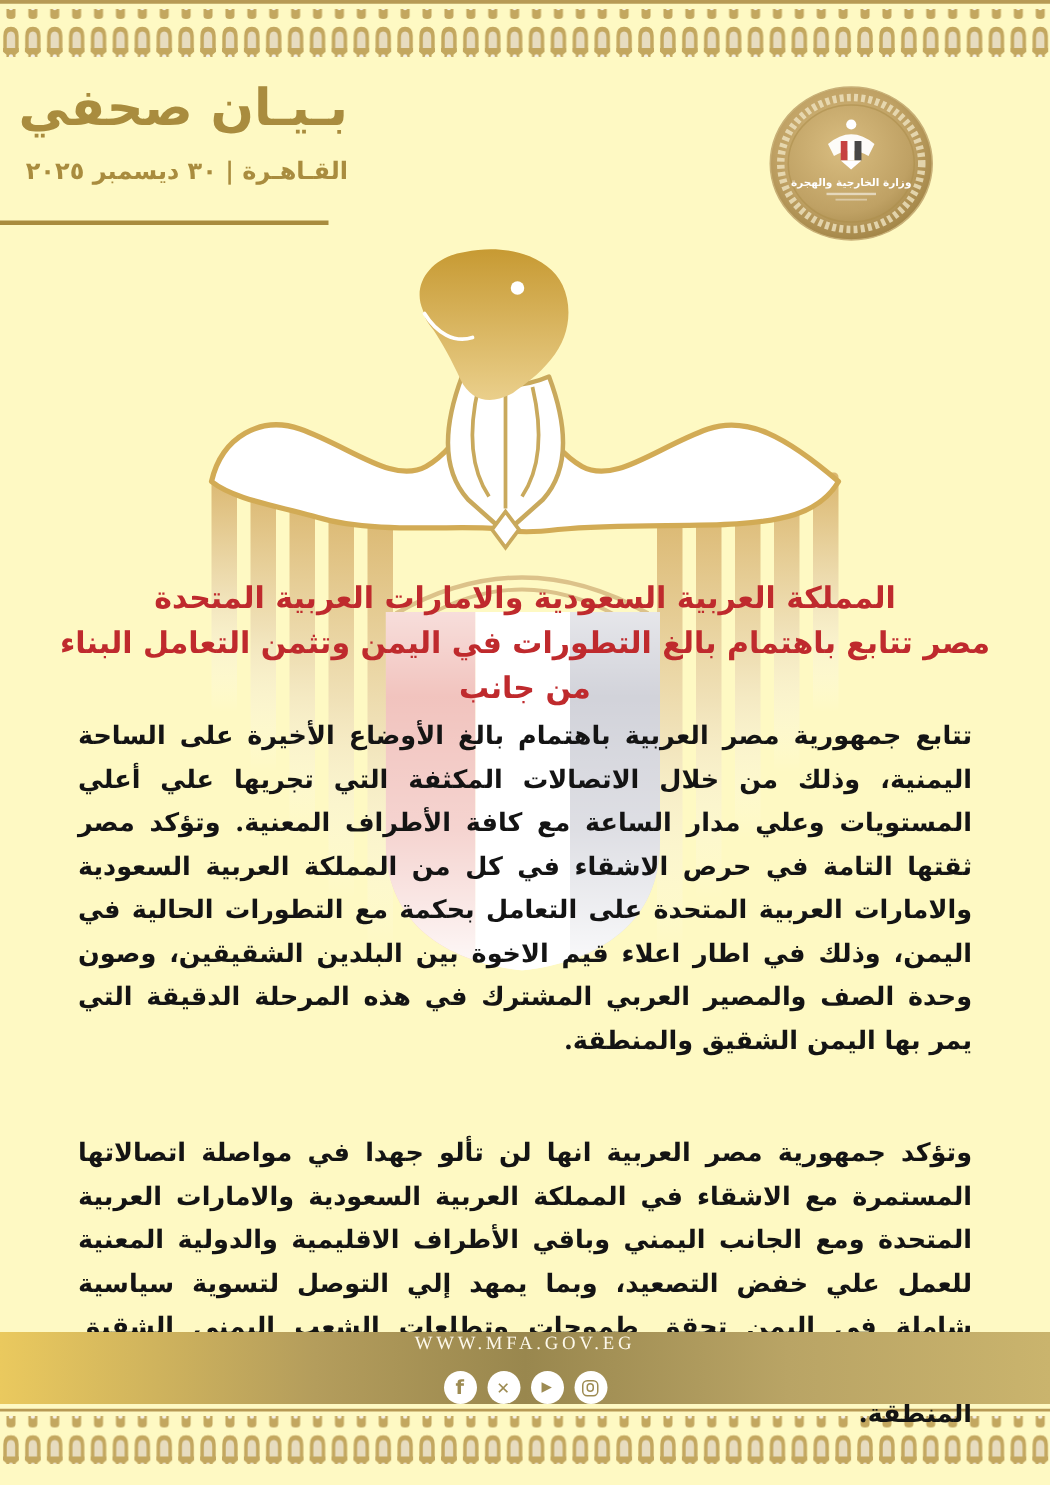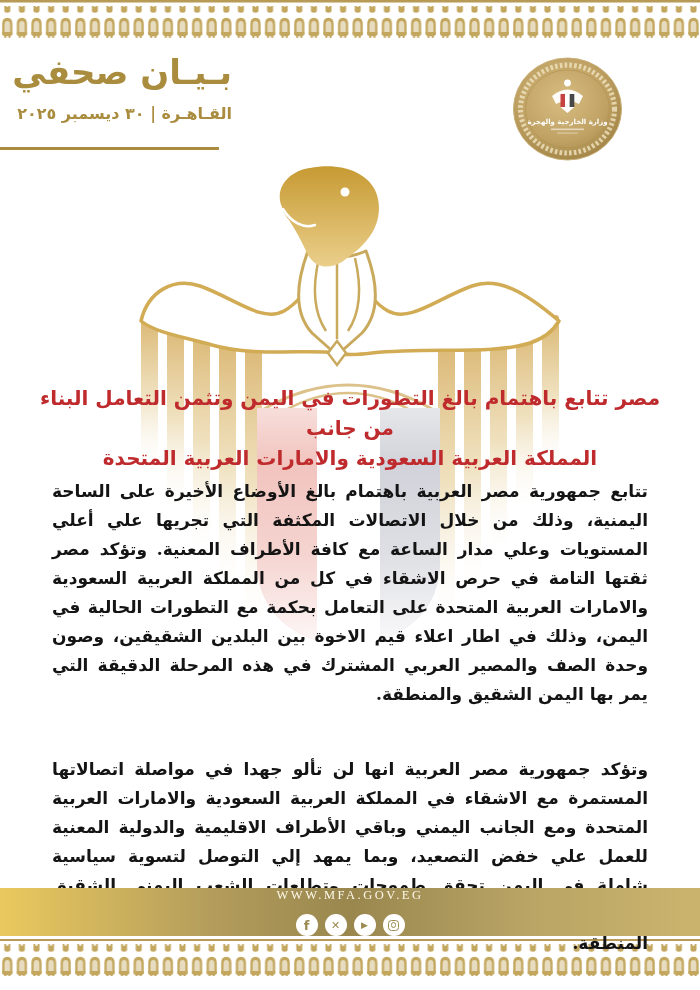--- a/index.html
+++ b/index.html
@@ -1,17 +1,17 @@
 <!DOCTYPE html>
 <html lang="ar"><head>
 <meta charset="utf-8">
 <style>
   html,body{margin:0;padding:0;background:#e8e8e8;}
   .page{
-    position:relative;width:700px;height:990px;margin:0 auto;background:#ffffff;
+    position:relative;width:700px;height:990px;margin:0 auto;background:#fef9c3;
     overflow:hidden;font-family:"DejaVu Sans","Liberation Sans",sans-serif;
   }
   
   .header-left{
     position:absolute;left:0;top:50px;width:232px;direction:rtl;text-align:right;
     color:#a98c3e;
   }
   .press-title{
     font-size:34px;font-weight:700;line-height:1.35;letter-spacing:0;
     font-family:"DejaVu Serif","DejaVu Sans",serif;
@@ -177,22 +177,22 @@
 
     <g>
       <path d="M170,44 C162,26 176,8 198,5 C226,-1 254,8 263,27 C270,42 268,62 255,77
                C247,87 238,93 230,99 C216,107 202,105 195,90 C189,77 183,66 177,57 C172,51 171,48 170,44 Z" fill="url(#headGrad)"></path>
       <path d="M171,46 C179,59 191,66 203,62" fill="none" stroke="#ffffff" stroke-width="2.5" stroke-linecap="round"></path>
       <circle cx="233" cy="29" r="4.5" fill="#ffffff"></circle>
     </g>
   </svg>
 
   <div class="headline">
+    <div>المملكة العربية السعودية والامارات العربية المتحدة</div>
     <div>مصر تتابع باهتمام بالغ التطورات في اليمن وتثمن التعامل البناء من جانب</div>
-    <div>المملكة العربية السعودية والامارات العربية المتحدة</div>
   </div>
 
   <div class="para para-1">تتابع جمهورية مصر العربية باهتمام بالغ الأوضاع الأخيرة على الساحة اليمنية، وذلك من خلال الاتصالات المكثفة التي تجريها علي أعلي المستويات وعلي مدار الساعة مع كافة الأطراف المعنية. وتؤكد مصر ثقتها التامة في حرص الاشقاء في كل من المملكة العربية السعودية والامارات العربية المتحدة على التعامل بحكمة مع التطورات الحالية في اليمن، وذلك في اطار اعلاء قيم الاخوة بين البلدين الشقيقين، وصون وحدة الصف والمصير العربي المشترك في هذه المرحلة الدقيقة التي يمر بها اليمن الشقيق والمنطقة.</div>
   <div class="para para-3">وتؤكد جمهورية مصر العربية انها لن تألو جهدا في مواصلة اتصالاتها المستمرة مع الاشقاء في المملكة العربية السعودية والامارات العربية المتحدة ومع الجانب اليمني وباقي الأطراف الاقليمية والدولية المعنية للعمل علي خفض التصعيد، وبما يمهد إلي التوصل لتسوية سياسية شاملة في اليمن تحقق طموحات وتطلعات الشعب اليمني الشقيق المشروعة في مستقبل آمن ومزدهر وتدعم الامن والاستقرار في المنطقة.</div>
 
   <div class="footer-bar">
     <div class="site">WWW.MFA.GOV.EG</div>
     <div class="social-row">
       <span class="sc">f</span>
       <span class="sc sc-x">✕</span>

